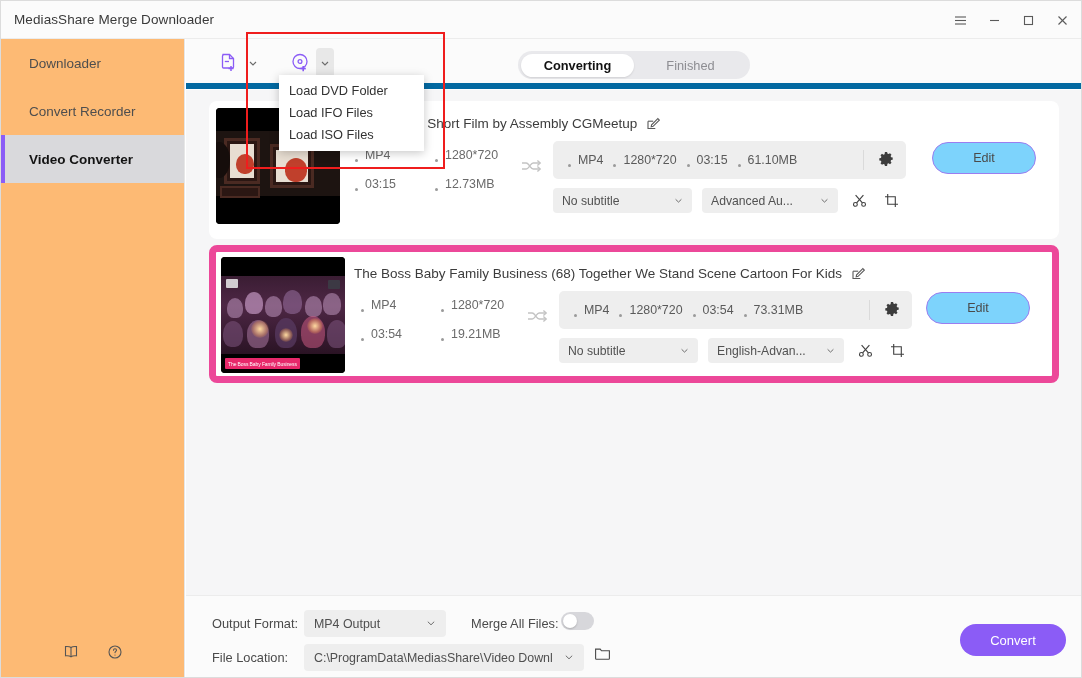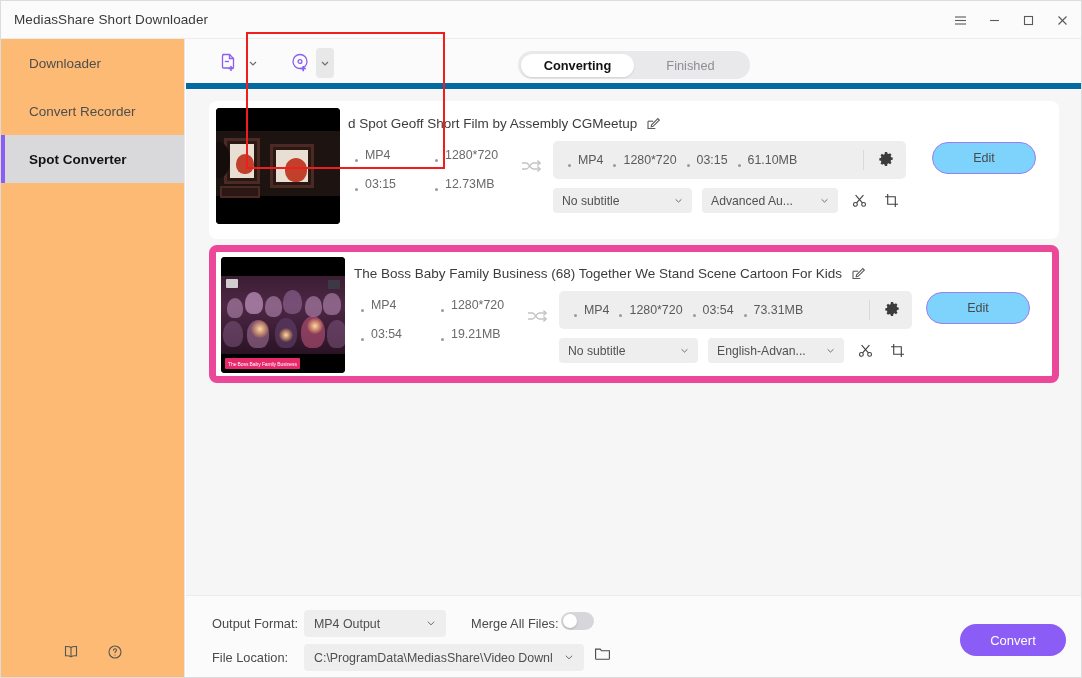--- a/index.html
+++ b/index.html
@@ -349,21 +349,21 @@
     z-index: 60;
     pointer-events: none;
   }
 </style>
 </head>
 <body>
 
 <div id="app">
 
   <div id="titlebar">
-    <div id="app-title">MediasShare Short Downloader</div>
+    <div id="app-title">MediasShare Merge Downloader</div>
     <div id="winctrls">
       <div class="wbtn">
         <svg width="15" height="15" viewBox="0 0 15 15">
             <g stroke="currentColor" stroke-width="1.1">
           <line x1="2" y1="4" x2="13" y2="4"></line>
               <line x1="2" y1="7.5" x2="13" y2="7.5"></line>
               <line x1="2" y1="11" x2="13" y2="11"></line>
         </g>
           </svg>
       </div>
@@ -389,21 +389,21 @@
   </div>
 
   <div id="sidebar">
     <div class="side-item" style="top:0;">
       <span>Downloader</span>
     </div>
     <div class="side-item">
       <span>Convert Recorder</span>
     </div>
     <div class="side-item active">
-      <span>Spot Converter</span>
+      <span>Video Converter</span>
     </div>
 
     <div id="side-bottom">
       <span>
         <svg width="16" height="16" viewBox="0 0 16 16" fill="none" stroke="currentColor" stroke-width="1.1">
           <path d="M8 3.5C6.8 2.6 5 2.4 2.5 2.6v9.2c2.5-.2 4.3 0 5.5.9 1.2-.9 3-1.1 5.5-.9V2.6C11 2.4 9.2 2.6 8 3.5z"></path>
           <line x1="8" y1="3.5" x2="8" y2="12.7"></line>
         </svg>
       </span>
       <span>
@@ -741,16 +741,27 @@
       <svg width="17" height="17" viewBox="0 0 17 17" fill="none" stroke="currentColor" stroke-width="1.1">
         <path d="M1.6 13.6V4.1h4.6l1.3 1.7h7.9v7.8a.7.7 0 0 1-.7.7H2.3a.7.7 0 0 1-.7-.7z"></path>
       </svg>
     </div>
 
     <div id="convert-btn">
       <span>Convert</span>
     </div>
   </div>
 
+  <div id="dvd-menu">
+    <div class="mi">
+      <span>Load DVD Folder</span>
+    </div>
+    <div class="mi">
+      <span>Load IFO Files</span>
+    </div>
+    <div class="mi">
+      <span>Load ISO Files</span>
+    </div>
+  </div>
 
   <div id="redbox"></div>
 
 </div>
 
 </body></html>

